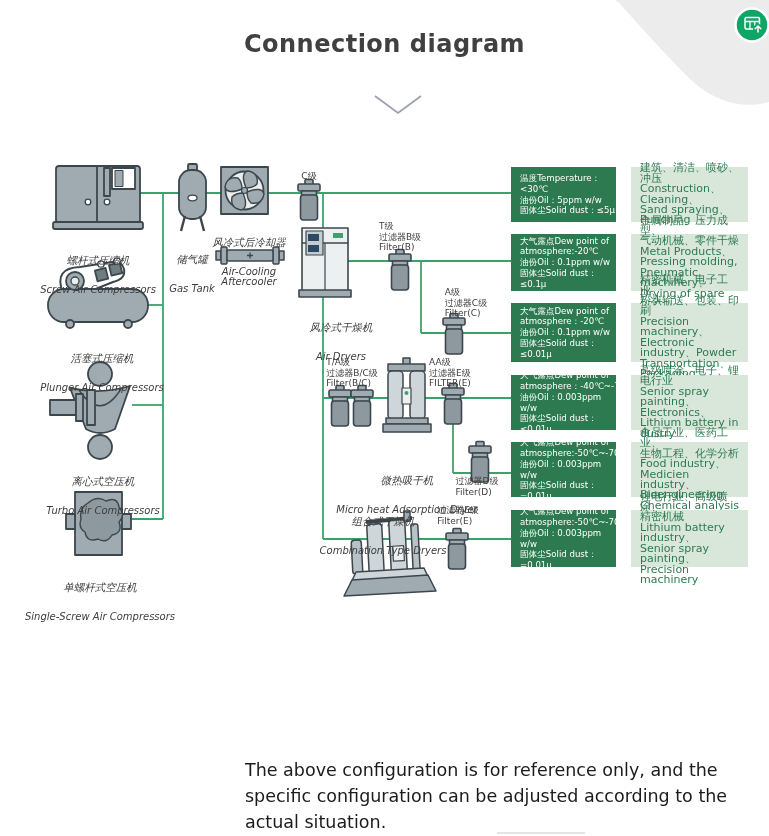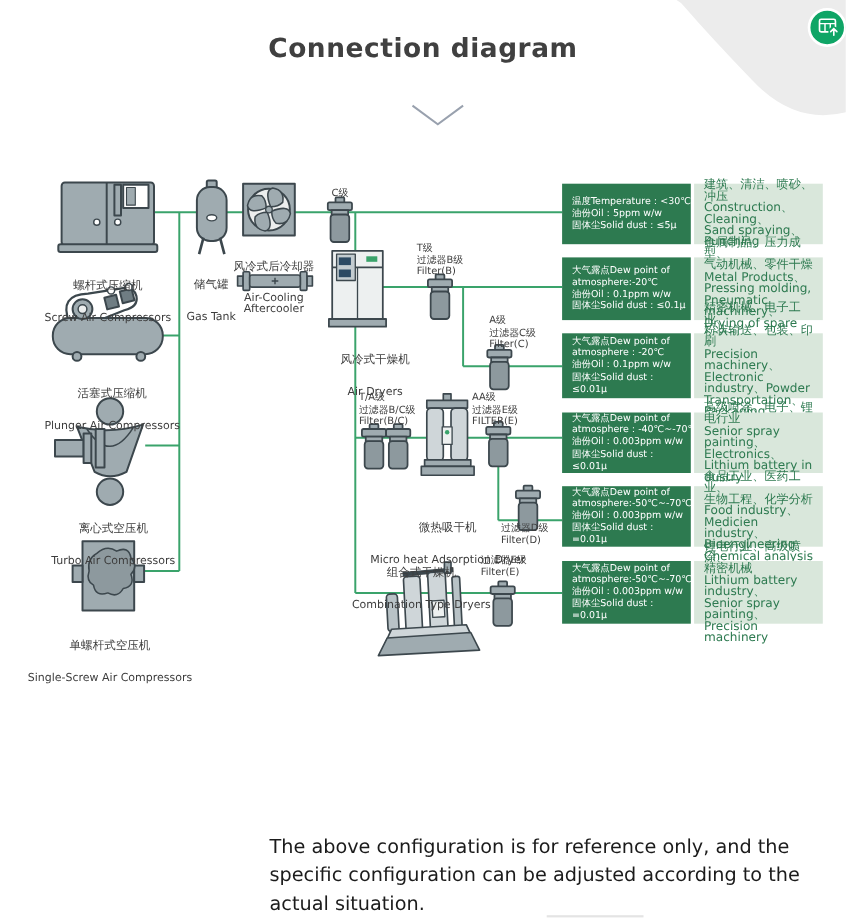--- a/index.html
+++ b/index.html
@@ -2,28 +2,28 @@
 <html><head>
 <meta charset="utf-8">
 <style>
   html,body{margin:0;padding:0;background:#fff;}
   .canvas{position:relative;width:769px;height:836px;background:#ffffff;overflow:hidden;
           font-family:"DejaVu Sans","Liberation Sans",sans-serif;}
   svg{position:absolute;left:0;top:0;}
   .title{position:absolute;left:0;right:0;top:30px;text-align:center;
          font-size:24px;font-weight:bold;color:#404040;letter-spacing:.5px;}
   .lbl{position:absolute;transform:translateX(-50%);text-align:center;color:#3d3d3d;
-       white-space:pre-line;}
+       white-space:pre-line;font-style:italic;}
   .lbl .zh{font-size:10.5px;line-height:12px;white-space:nowrap;}
   .lbl .en{font-size:10px;line-height:10px;white-space:pre-line;}
   .flabel{position:absolute;transform:translateX(-50%);text-align:left;color:#3d3d3d;
           font-size:9px;line-height:10.5px;white-space:pre-line;}
   .bigzh{font-size:12px;line-height:14px;white-space:nowrap;margin-top:16px;}
   .row{position:absolute;left:511px;width:237px;}
-  .spec{position:absolute;left:0;width:117px;height:100%;background:#2d7a50;color:#fff;
+  .spec{position:absolute;left:0;width:105px;height:100%;background:#2d7a50;color:#fff;
         display:flex;flex-direction:column;justify-content:center;
         padding-left:9px;box-sizing:border-box;
         font-size:8.6px;line-height:10.8px;white-space:pre-line;}
   .apps{position:absolute;left:120px;width:117px;height:100%;background:#d9e7db;color:#2d7a50;
         display:flex;flex-direction:column;justify-content:center;
         padding-left:9px;box-sizing:border-box;
         font-size:11px;line-height:10.4px;white-space:pre-line;}
   .footer-note{position:absolute;left:245px;top:757px;width:530px;
         font-size:17.5px;line-height:26px;color:#1b1b1b;white-space:pre-line;}
   .bottom-hairline{position:absolute;left:497px;top:832px;width:88px;height:2px;background:#e4e4e4;}

